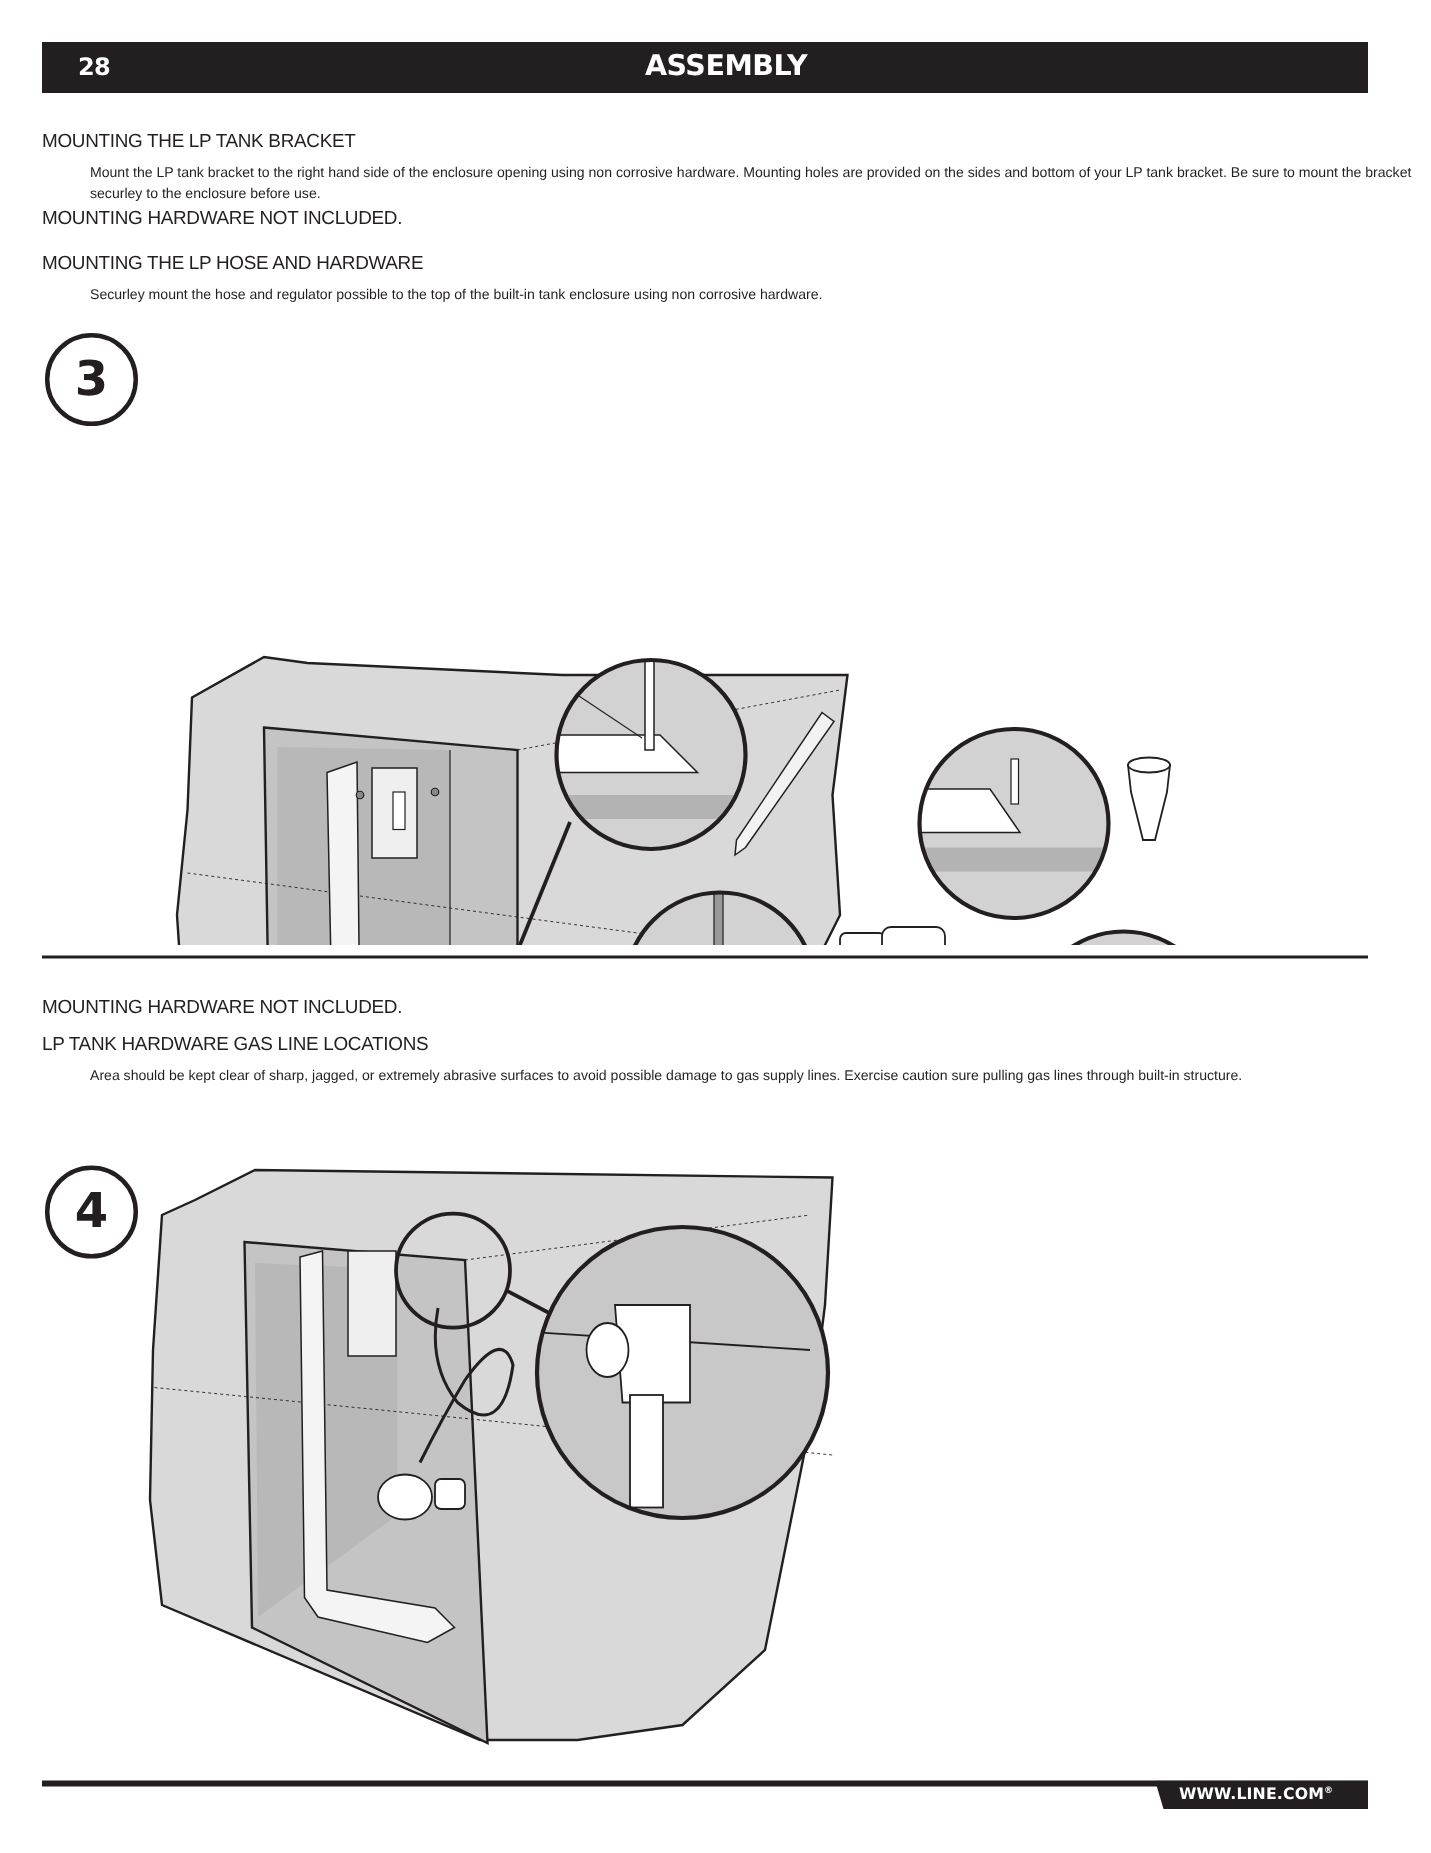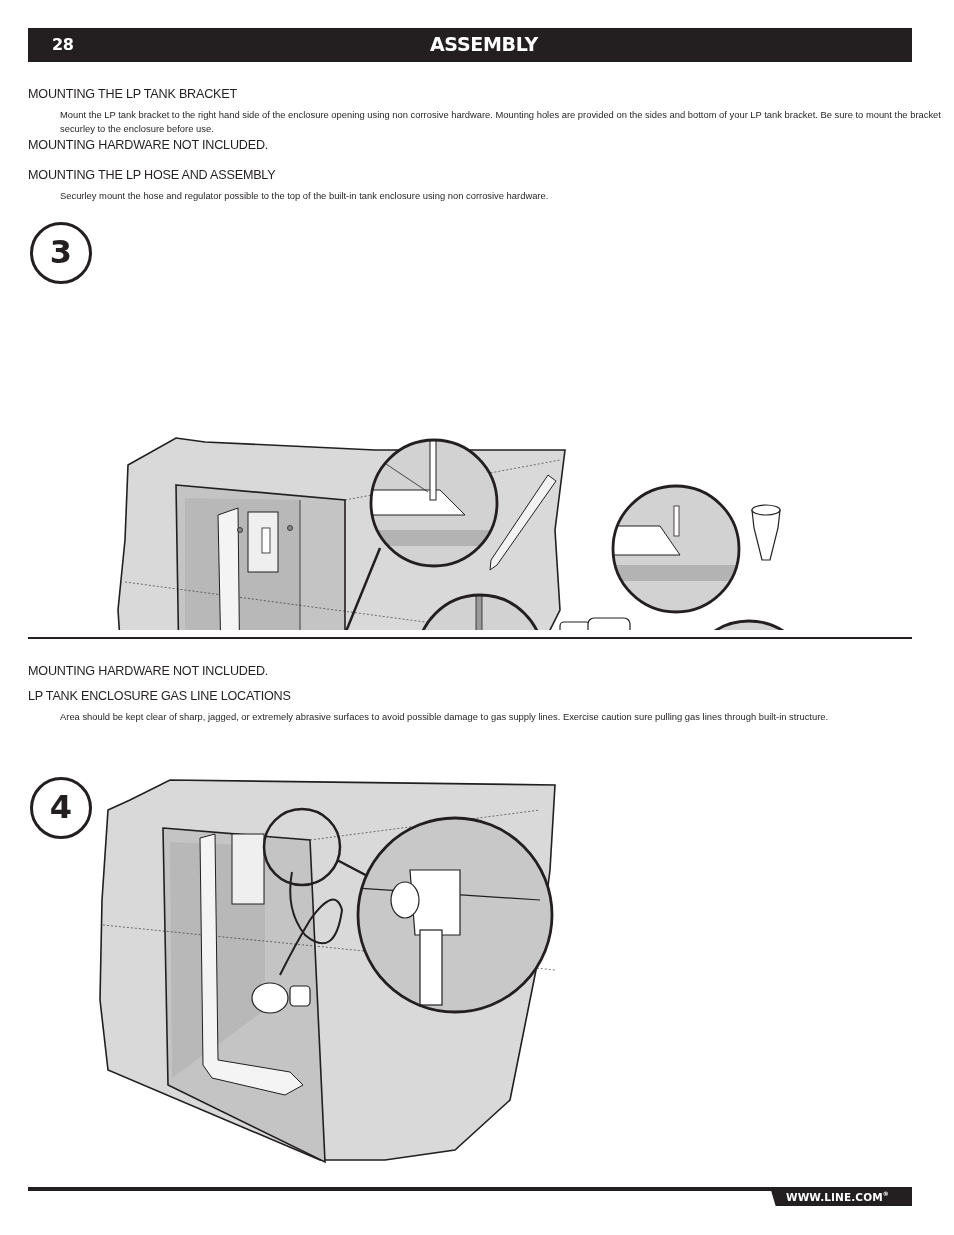--- a/index.html
+++ b/index.html
@@ -21,21 +21,21 @@
 <body>
 
 <div class="header-bar">
   <span class="page-num">28</span>
   <div class="section-title">ASSEMBLY</div>
 </div>
 
 <div class="h" style="top:87px">MOUNTING THE LP TANK BRACKET</div>
 <div class="p" style="top:108px">Mount the LP tank bracket to the right hand side of the enclosure opening using non corrosive hardware. Mounting holes are provided on the sides and bottom of your LP tank bracket. Be sure to mount the bracket securley to the enclosure before use.</div>
 <div class="h" style="top:138px">MOUNTING HARDWARE NOT INCLUDED.</div>
-<div class="h" style="top:168px">MOUNTING THE LP HOSE AND ASSEMBLY</div>
+<div class="h" style="top:168px">MOUNTING THE LP HOSE AND HARDWARE</div>
 <div class="p" style="top:189px">Securley mount the hose and regulator possible to the top of the built-in tank enclosure using non corrosive hardware.</div>
 
 <div class="step" style="left:30px; top:222px">3</div>
 
 <svg class="ill" style="left:0; top:210px" width="954" height="420" stroke="#231f20" fill="none">
   <g>
     <path d="M128,255 L176,228 L205,232 L375,240 L565,240 L555,320 L560,400 L545,430 L540,540 L505,560 L495,600 L445,610 L405,605 L340,595 L128,520 L122,460 L118,400 L125,330 Z" fill="#d9d9d9" stroke-width="1.6"></path>
     <path d="M176,275 L345,290 L345,590 L180,520 Z" fill="#c4c4c4" stroke-width="1.6"></path>
     <path d="M185,288 L300,290 L300,450 L185,505 Z" fill="#b8b8b8" stroke="none"></path>
     <line x1="300" y1="290" x2="300" y2="450" stroke-width="0.8"></line>
@@ -126,21 +126,21 @@
   </g>
   <g stroke-width="1.2">
     <path d="M876,428 L886,436 L862,474 L852,466 Z" fill="#fff"></path>
     <line x1="857" y1="470" x2="818" y2="528"></line>
   </g>
 </svg>
 
 <div class="divider"></div>
 
 <div class="h" style="top:664px">MOUNTING HARDWARE NOT INCLUDED.</div>
-<div class="h" style="top:689px">LP TANK ENCLOSURE GAS LINE LOCATIONS</div>
+<div class="h" style="top:689px">LP TANK HARDWARE GAS LINE LOCATIONS</div>
 <div class="p" style="top:710px">Area should be kept clear of sharp, jagged, or extremely abrasive surfaces to avoid possible damage to gas supply lines. Exercise caution sure pulling gas lines through built-in structure.</div>
 
 <div class="step" style="left:30px; top:777px">4</div>
 
 <svg class="ill" style="left:0; top:760px" width="954" height="420" stroke="#231f20" fill="none">
   <g>
     <path d="M108,810 L130,800 L170,780 L555,785 L550,870 L540,950 L520,1050 L510,1100 L455,1150 L385,1160 L320,1160 L108,1070 L100,1000 L102,900 Z" transform="translate(0,-760)" fill="#d9d9d9" stroke-width="1.6"></path>
     <path d="M163,68 L310,80 L325,402 L168,325 Z" fill="#c4c4c4" stroke-width="1.6"></path>
     <path d="M170,82 L265,86 L265,250 L172,318 Z" fill="#b8b8b8" stroke="none"></path>
     <line x1="103" y1="165" x2="555" y2="210" stroke-dasharray="2,2" stroke-width="0.6"></line>

